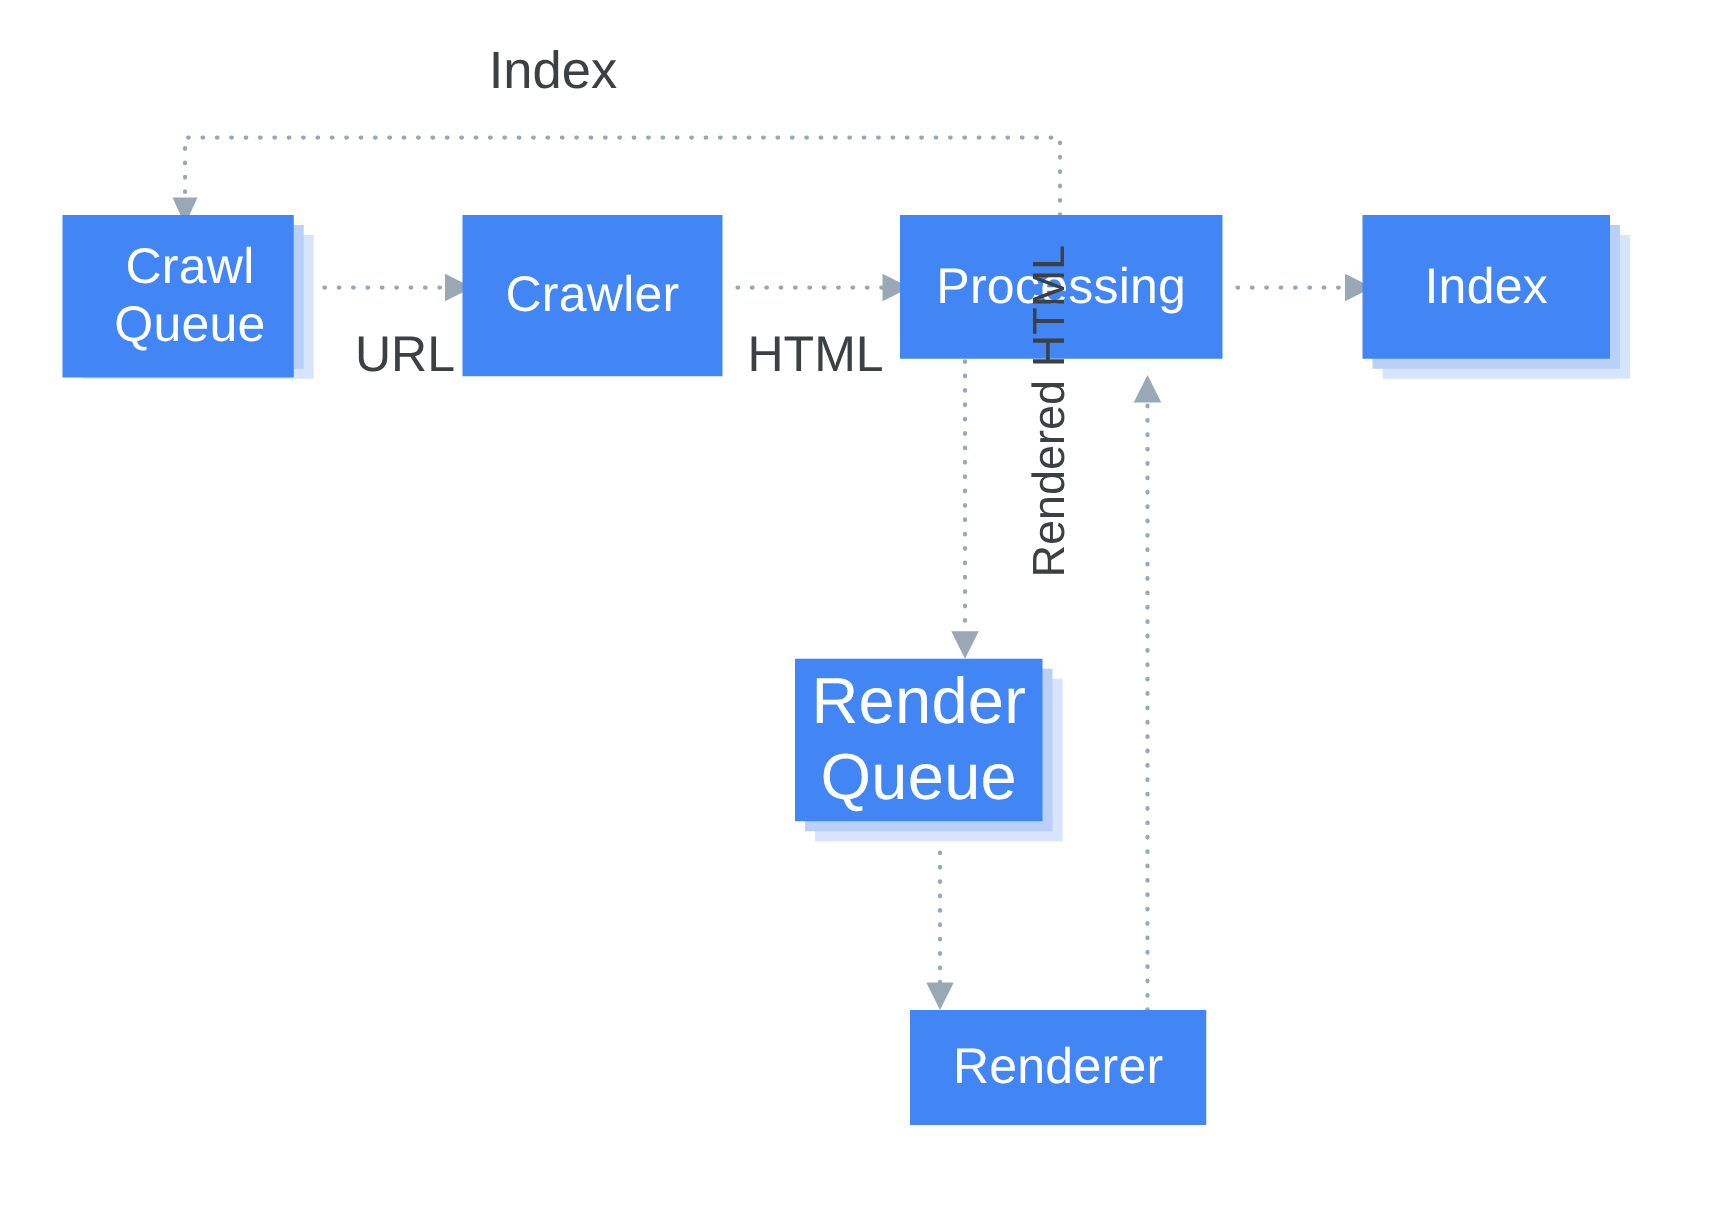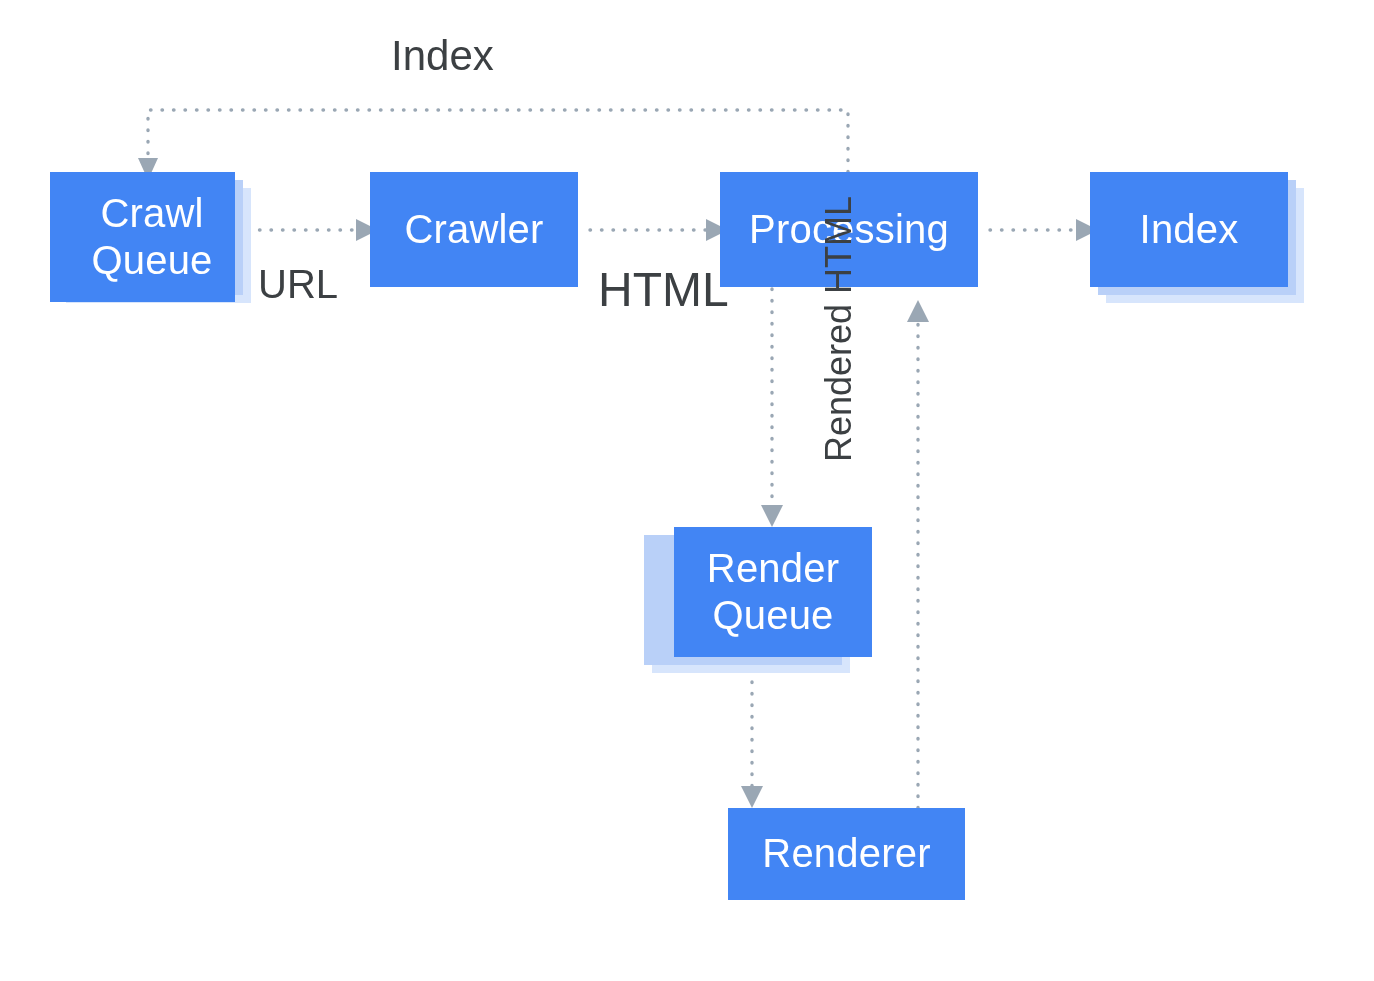--- a/index.html
+++ b/index.html
@@ -127,44 +127,44 @@
   <div class="stack-shadow s2" style="left:652px; top:543px; width:198px; height:130px;"></div>
   <div class="stack-shadow s1" style="left:644px; top:535px; width:198px; height:130px;"></div>
 
   <div class="node" style="left:50px; top:172px; width:185px; height:130px; font-size:40px;padding-left:19px;">
     <span>
       <span>Crawl</span><br>
       <span>Queue</span>
     </span>
   </div>
 
-  <div class="node" style="left:370px; top:172px; width:208px; height:115px; font-size:40px;">
+  <div class="node" style="left:370px; top:172px; width:208px; height:129px; font-size:40px;">
     <span>Crawler</span>
   </div>
 
   <div class="node" style="left:720px; top:172px; width:258px; height:115px; font-size:40px;">
     <span>Processing</span>
   </div>
 
   <div class="node" style="left:1090px; top:172px; width:198px; height:115px; font-size:40px;">
     <span>Index</span>
   </div>
 
-  <div class="node" style="left:636px; top:527px; width:198px; height:130px; font-size:40px;margin-left:38px;">
+  <div class="node" style="left:636px; top:527px; width:198px; height:130px; font-size:52px;">
     <span>
       <span>Render</span><br>
       <span>Queue</span>
     </span>
   </div>
 
   <div class="node" style="left:728px; top:808px; width:237px; height:92px; font-size:40px;">
     <span>Renderer</span>
   </div>
 
   <div class="edge-label" style="left:391px; top:32px; font-size:42px;">Index</div>
 
-  <div class="edge-label" style="left:258px; top:262px; font-size:40px;">URL</div>
+  <div class="edge-label" style="left:284px; top:262px; font-size:40px;">URL</div>
 
-  <div class="edge-label" style="left:598px; top:262px; font-size:48px;">HTML</div>
+  <div class="edge-label" style="left:598px; top:262px; font-size:40px;">HTML</div>
 
   <div class="edge-label vertical" style="left:860px; top:420px; font-size:36px;">Rendered HTML</div>
 
 </div>
 
 </body></html>

